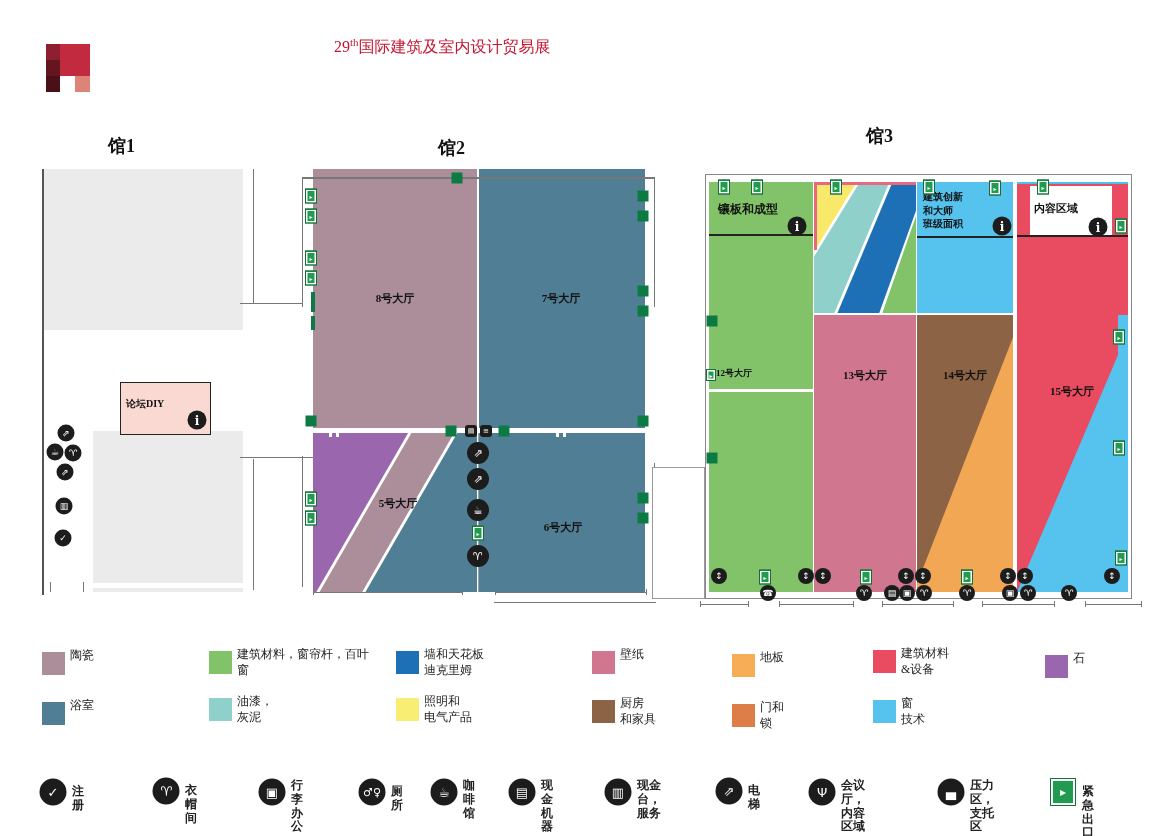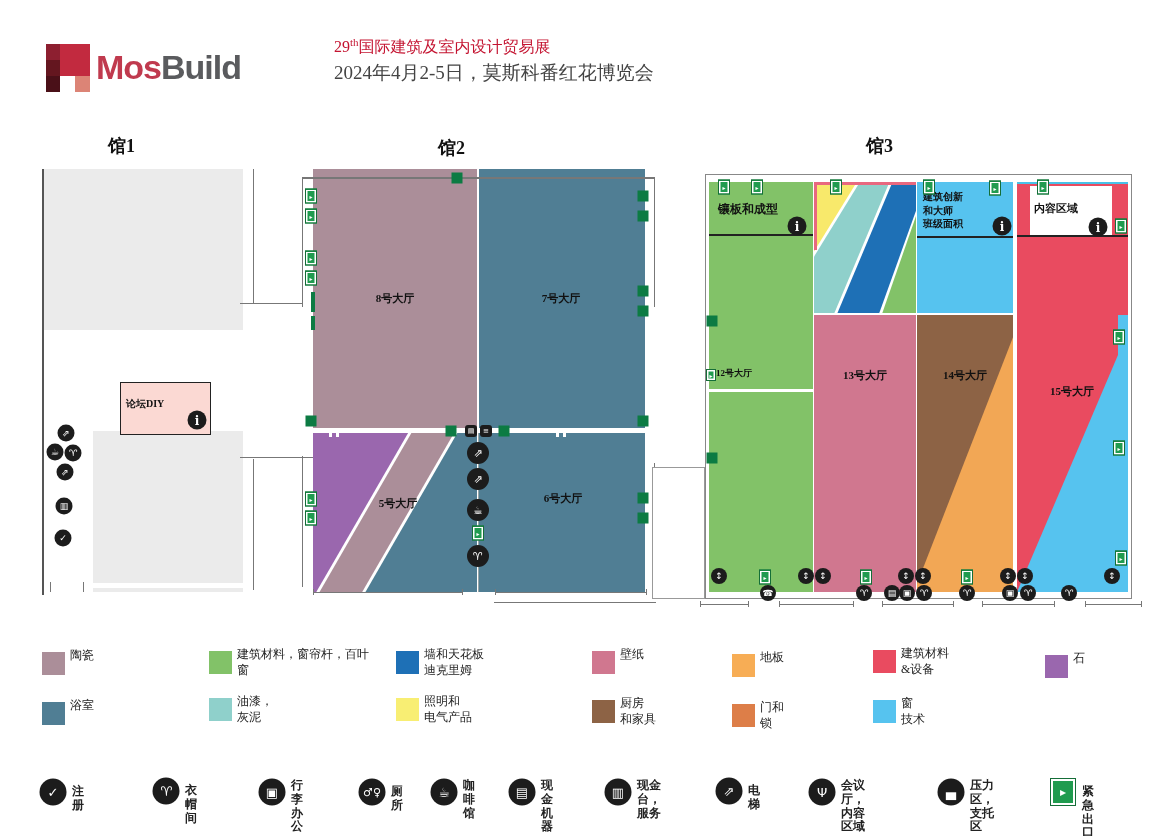--- a/index.html
+++ b/index.html
@@ -55,27 +55,25 @@
 <div id="app">
 
   <div id="logo-mosaic">
     <div style="left:0;top:0;width:14px;height:16px;background:#8d1f30"></div>
     <div style="left:0;top:16px;width:14px;height:16px;background:#64161f"></div>
     <div style="left:0;top:32px;width:14px;height:16px;background:#4a1018"></div>
     <div style="left:14px;top:0;width:30px;height:32px;background:#c22a3f"></div>
     <div style="left:14px;top:32px;width:15px;height:16px;background:#fff"></div>
     <div style="left:29px;top:32px;width:15px;height:16px;background:#dc8476"></div>
   </div>
-  <div class="logo-text"><span class="t-red">Mos</span><span class="t-gray">Build</span></div>
   <div class="title1"><span>29</span><sup>th</sup><span>国际建筑及室内设计贸易展</span></div>
-  <div class="title2">2024年4月2-5日，莫斯科番红花博览会</div>
 
   <div class="hall-title" style="left:108px;top:134px">馆1</div>
   <div class="hall-title" style="left:438px;top:136px">馆2</div>
-  <div class="hall-title" style="left:866px;top:134px">馆3</div>
+  <div class="hall-title" style="left:866px;top:124px">馆3</div>
 
   <div class="blk" style="left:42px;top:169px;width:201px;height:161px;background:#ebebeb"></div>
   <div class="blk" style="left:93px;top:431px;width:150px;height:152px;background:#ebebeb"></div>
   <div class="blk" style="left:93px;top:588px;width:150px;height:4px;background:#ebebeb"></div>
   <div class="blk" style="left:120px;top:382px;width:89px;height:51px;background:#fbd9d3;border:1.5px solid #222;z-index:4"></div>
   <div class="mlabel" style="left:126px;top:398px;font-size:10px;z-index:5">论坛DIY</div>
 
   <div class="ln" style="left:42px;top:169px;width:1.5px;height:426px;background:#555"></div>
   <div class="ln" style="left:253px;top:169px;width:1px;height:135px"></div>
   <div class="ln" style="left:240px;top:303px;width:63px;height:1px"></div>
@@ -108,21 +106,21 @@
   <div class="ln" style="left:654px;top:177px;width:1px;height:130px;z-index:4"></div>
   <div class="ln" style="left:302px;top:456px;width:1px;height:131px"></div>
   <div class="ln" style="left:654px;top:463px;width:1px;height:124px"></div>
   <div class="dimh" style="left:313px;top:589px;width:148px"></div>
   <div class="dimh" style="left:495px;top:589px;width:150px"></div>
   <div class="ln" style="left:494px;top:602px;width:162px;height:1px"></div>
 
   <div class="mlabel" style="left:350px;top:292px;width:90px">8号大厅</div>
   <div class="mlabel" style="left:516px;top:292px;width:90px">7号大厅</div>
   <div class="mlabel" style="left:353px;top:497px;width:90px">5号大厅</div>
-  <div class="mlabel" style="left:518px;top:492px;width:90px">6号大厅</div>
+  <div class="mlabel" style="left:518px;top:521px;width:90px">6号大厅</div>
 
   <div class="ex" style="left:311px;top:196px"></div>
   <div class="ex" style="left:311px;top:216px"></div>
   <div class="ex" style="left:311px;top:258px"></div>
   <div class="ex" style="left:311px;top:278px"></div>
   <div class="ex" style="left:311px;top:499px"></div>
   <div class="ex" style="left:311px;top:518px"></div>
   <div class="ex" style="left:478px;top:533px"></div>
   <div class="gbar" style="left:311px;top:292px;height:20px"></div>
   <div class="gbar" style="left:311px;top:316px;height:14px"></div>

